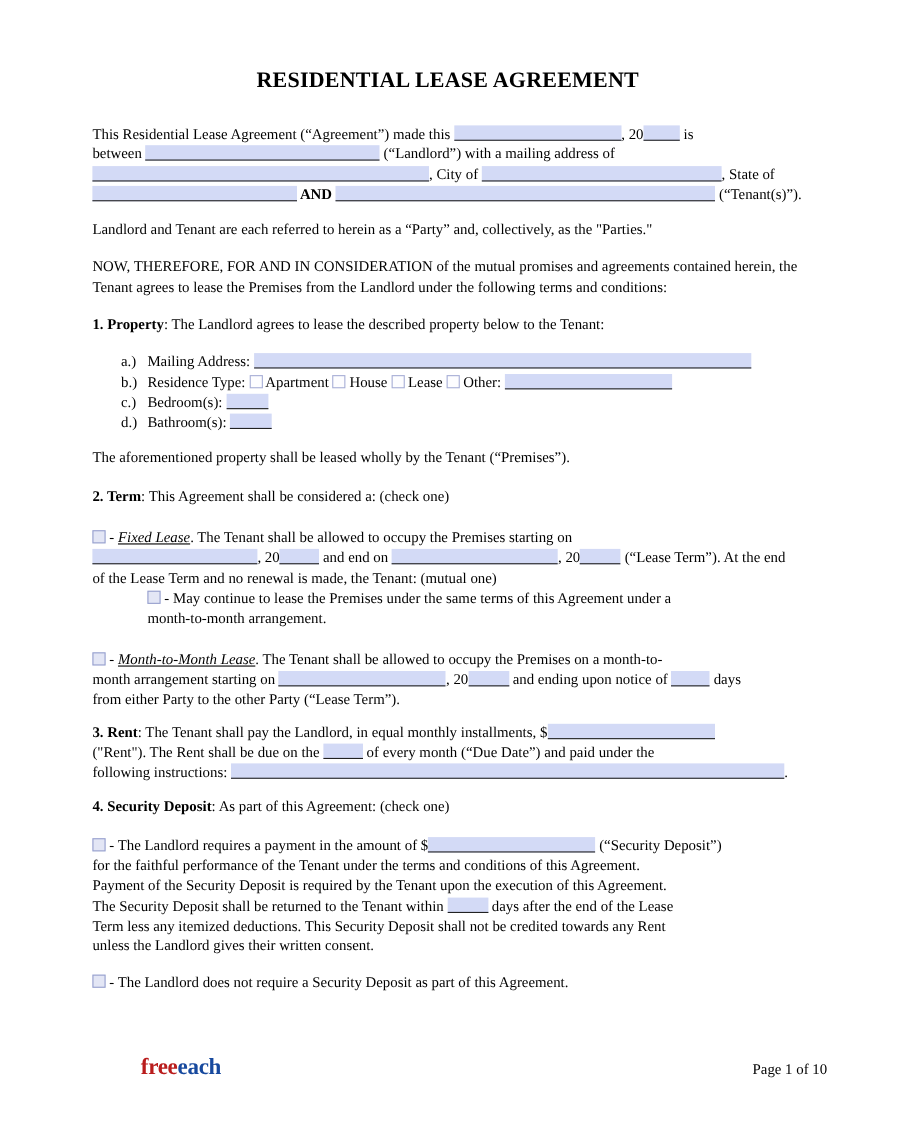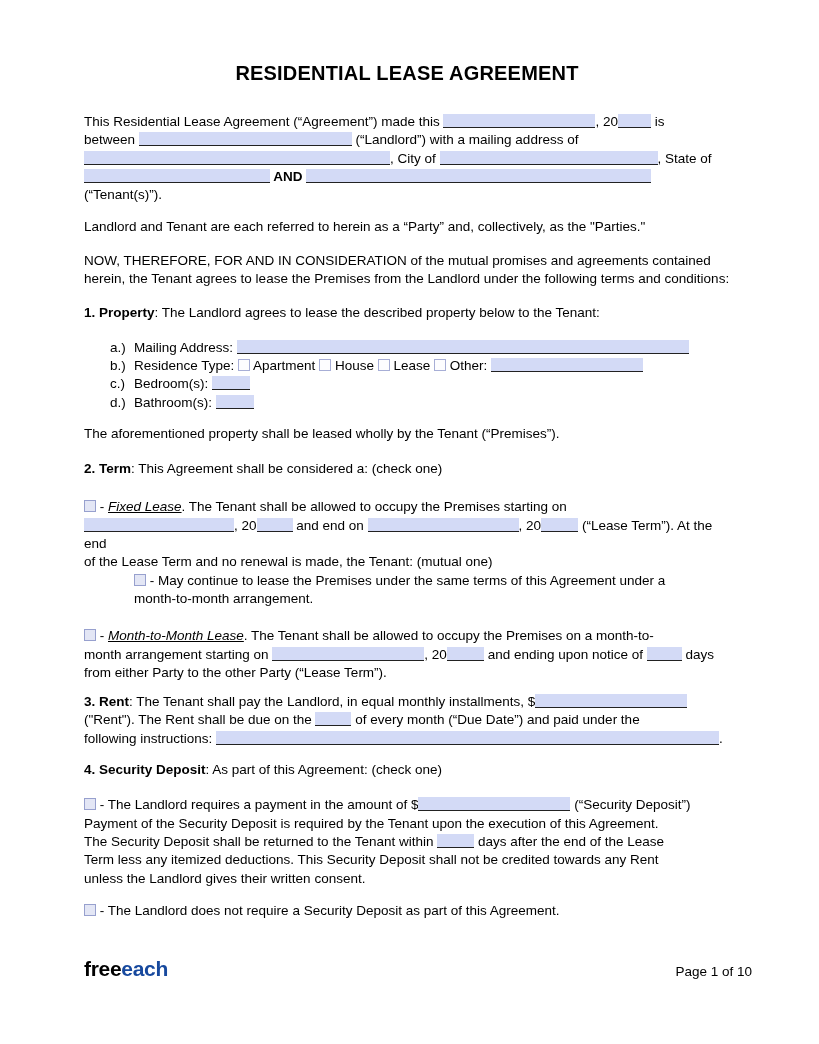--- a/index.html
+++ b/index.html
@@ -1,20 +1,20 @@
 <!DOCTYPE html>
 <html><head>
 <meta charset="utf-8">
 <style>
   html,body{margin:0;padding:0;background:#fff;}
   .page{
     position:relative;
     width:819px;height:1044px;
     background:#fff;
-    font-family:Liberation Sans, sans-serif;
+    font-family:Liberation Serif, serif;
     font-size:13.5px;line-height:18.3px;color:#000;
     box-sizing:border-box;
     padding:61px 89px 0 84px;
     overflow:hidden;
   }
   h1.title{
     font-size:20px;line-height:24px;font-weight:bold;
     text-align:center;margin:0 0 28px 0;letter-spacing:.2px;
   }
   .p{margin:0 0 14px 0;}
@@ -38,21 +38,21 @@
   .cb.white{background:#fdfdff;border-color:#a7aed6;}
   .list{margin:0 0 13px 0;}
   .list .line{padding-left:26px;}
   .li-label{display:inline-block;width:24px;}
   .sub{margin-left:50px;}
   .footer{
     position:absolute;left:84px;right:67px;top:957px;
     display:flex;justify-content:space-between;align-items:flex-start;
   }
   .logo{font-size:21px;line-height:24px;font-weight:bold;letter-spacing:-0.3px;}
-  .logo .free{color:#000000;}
+  .logo .free{color:#b91c1c;margin-left:44px;}
   .logo .forms{color:#17499e;}
   .pageno{font-size:13.5px;margin-top:6px;}
 </style>
 </head>
 <body>
 
 <div class="page">
 
   <h1 class="title">RESIDENTIAL LEASE AGREEMENT</h1>
 
@@ -111,20 +111,21 @@
     <div class="line"><span>("Rent"). The Rent shall be due on the </span><span class="bl" style="width:36px"></span><span> of every month (“Due Date”) and paid under the</span></div>
     <div class="line"><span>following instructions: </span><span class="bl" style="width:503px"></span><span>.</span></div>
   </div>
 
   <div class="p" style="margin-bottom:17px;">
     <span class="b">4. Security Deposit</span><span>: As part of this Agreement: (check one)</span>
   </div>
 
   <div class="p" style="margin-bottom:14px;">
     <div class="line"><span class="cb"></span><span> - The Landlord requires a payment in the amount of $</span><span class="bl" style="width:152px"></span><span> (“Security Deposit”)</span></div>
+    <div class="line"><span>for the faithful performance of the Tenant under the terms and conditions of this Agreement.</span></div>
     <div class="line"><span>Payment of the Security Deposit is required by the Tenant upon the execution of this Agreement.</span></div>
     <div class="line"><span>The Security Deposit shall be returned to the Tenant within </span><span class="bl" style="width:37px"></span><span> days after the end of the Lease</span></div>
     <div class="line"><span>Term less any itemized deductions. This Security Deposit shall not be credited towards any Rent</span></div>
     <div class="line"><span>unless the Landlord gives their written consent.</span></div>
   </div>
 
   <div class="p">
     <div class="line"><span class="cb"></span><span> - The Landlord does not require a Security Deposit as part of this Agreement.</span></div>
   </div>
 

